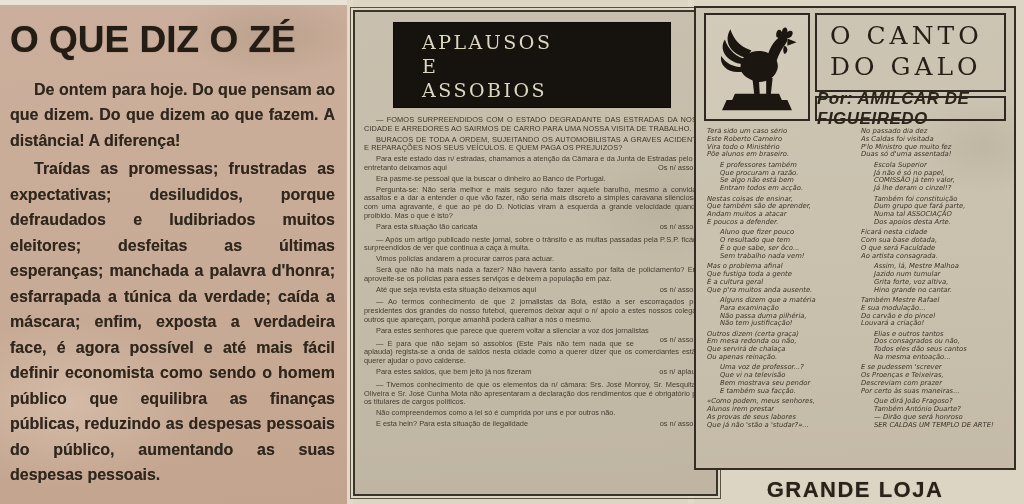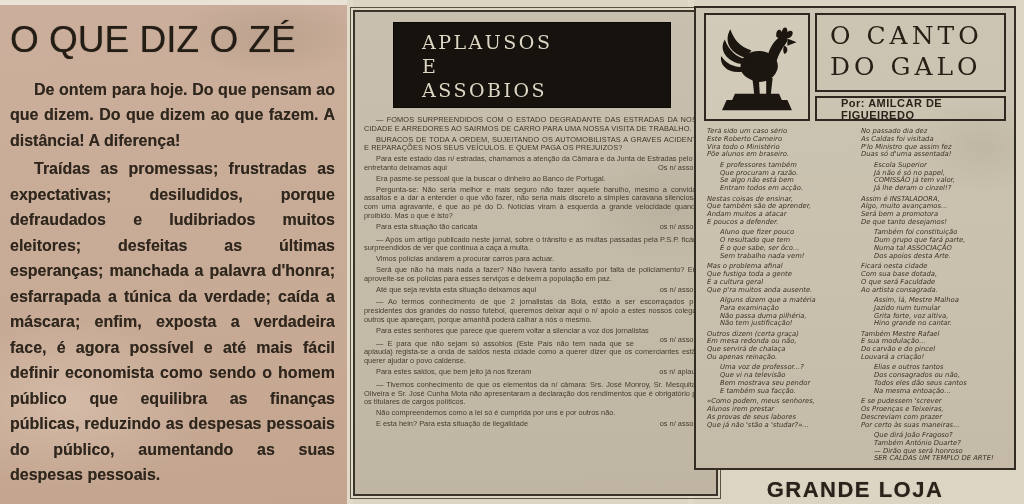--- a/index.html
+++ b/index.html
@@ -14,21 +14,21 @@
   .left-panel {
     position:absolute; left:0; top:0; width:347px; height:504px;
     background:
       radial-gradient(ellipse 140px 60px at 78% 6%, rgba(120,100,80,.18), transparent 70%),
       radial-gradient(ellipse 200px 120px at 20% 80%, rgba(255,245,230,.25), transparent 70%),
       linear-gradient(175deg, #cbaf9c 0%, #c8ab96 55%, #c3a48f 100%);
     padding:16px 12px 0 10px;
     border-top:5px solid #e9e3d5;
   }
   .left-title {
-    font-weight:400; font-size:37px; letter-spacing:0; line-height:1.05;
+    font-weight:700; font-size:37px; letter-spacing:0; line-height:1.05;
     color:#241d15; text-shadow:0 0 1px rgba(40,30,20,.55);
     white-space:nowrap;
   }
   .left-body { margin-top:17px; }
   .left-body p {
     font-weight:700; font-size:16px; line-height:25.5px;
     text-align:justify; text-indent:24px; color:#2f271d;
     text-shadow:0 0 .5px rgba(40,30,20,.5);
     margin-bottom:3px;
   }
@@ -76,22 +76,22 @@
     display:flex; align-items:center; justify-content:center;
   }
   .right-head-col { flex:1; display:flex; flex-direction:column; gap:4px; }
   .right-titlebox {
     flex:1; border:2px solid #2e2820; padding:5px 0 0 13px;
     font-family:"DejaVu Serif", serif; font-size:25px; line-height:31px;
     letter-spacing:4px; color:#271f15; font-weight:500;
   }
   .right-bylinebox {
     height:25px; border:2px solid #2e2820; display:flex; align-items:center;
-    padding-left:24px;
-    font-weight:700; font-size:11px; letter-spacing:.5px;
+    padding-left:0;
+    font-style:italic; font-weight:700; font-size:17px; letter-spacing:.5px;
     color:#2b241a;
   }
   .verse-area { display:flex; gap:12px; margin-top:7px; padding:0 3px; overflow:hidden; height:334px; }
   .verse-col {
     flex:1;
     font-family:"DejaVu Sans", sans-serif; font-style:italic;
     font-size:6.8px; line-height:7.8px; color:#3d3428;
   }
   .stanza { margin-bottom:2.6px; }
   .stanza.indent { padding-left:13px; }
@@ -226,35 +226,29 @@
           <div>«Como podem, meus senhores,</div>
           <div>Alunos irem prestar</div>
           <div>As provas de seus labores</div>
           <div>Que já não 'stão a 'studar?»...</div>
         </div>
       </div>
     <div class="verse-col" id="verse-col-1">
         <div class="stanza">
           <div>No passado dia dez</div>
           <div>As Caldas foi visitada</div>
-          <div>P'lo Ministro que assim fez</div>
+          <div>P'lo Ministro que muito fez</div>
           <div>Duas só d'uma assentada!</div>
         </div>
         <div class="stanza indent">
           <div>Escola Superior</div>
           <div>Já não é só no papel,</div>
           <div>COMISSÃO já tem valor,</div>
           <div>Já lhe deram o cinzel!?</div>
         </div>
-        <div class="stanza">
-          <div>Assim é INSTALADORA,</div>
-          <div>Algo, muito avançamos...</div>
-          <div>Será bem a promotora</div>
-          <div>De que tanto desejamos!</div>
-        </div>
         <div class="stanza indent">
           <div>Também foi constituição</div>
           <div>Dum grupo que fará parte,</div>
           <div>Numa tal ASSOCIAÇÃO</div>
           <div>Dos apoios desta Arte.</div>
         </div>
         <div class="stanza">
           <div>Ficará nesta cidade</div>
           <div>Com sua base dotada,</div>
           <div>O que será Faculdade</div>

